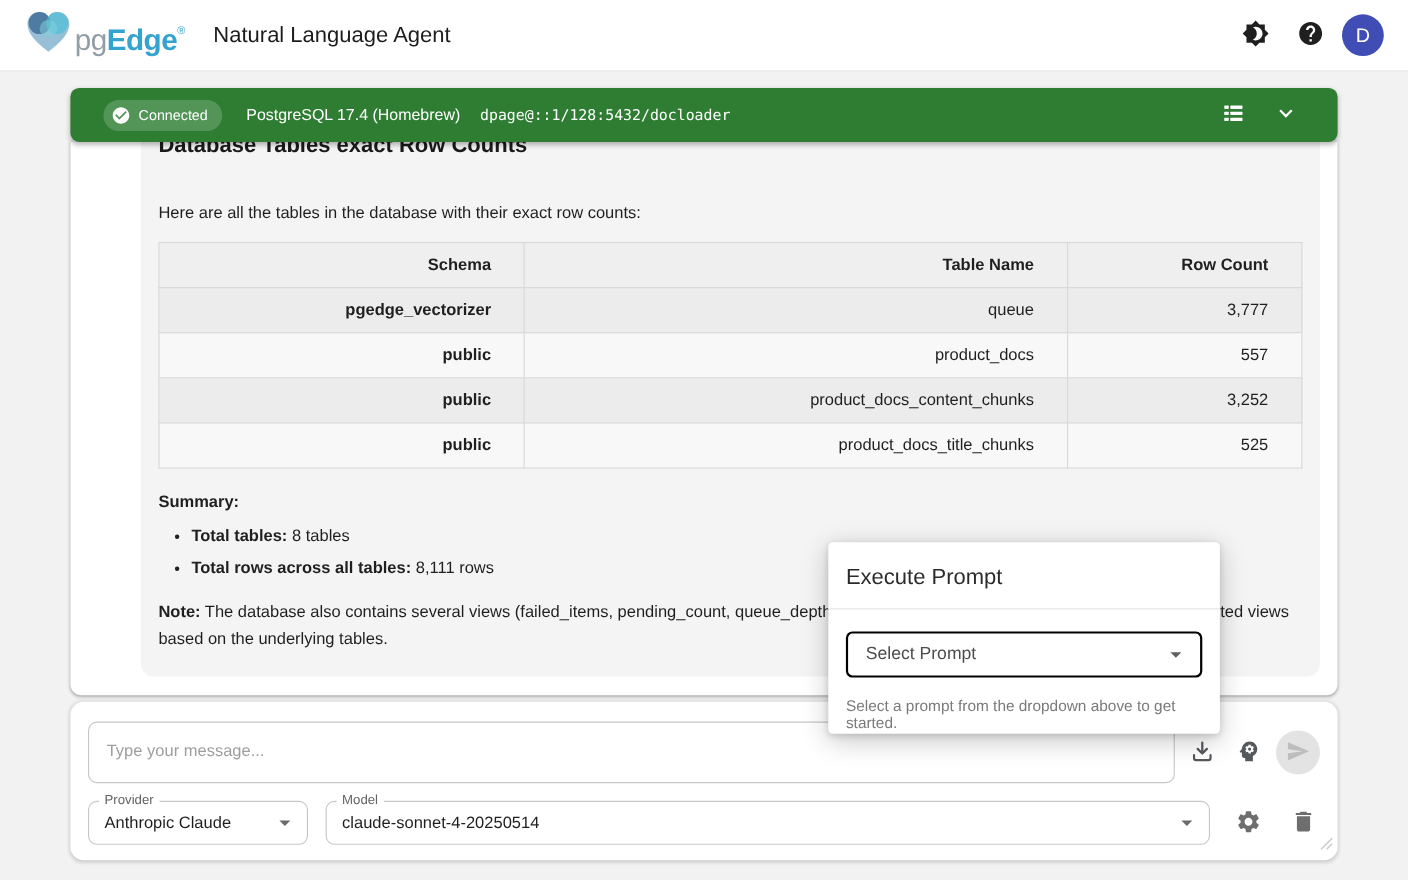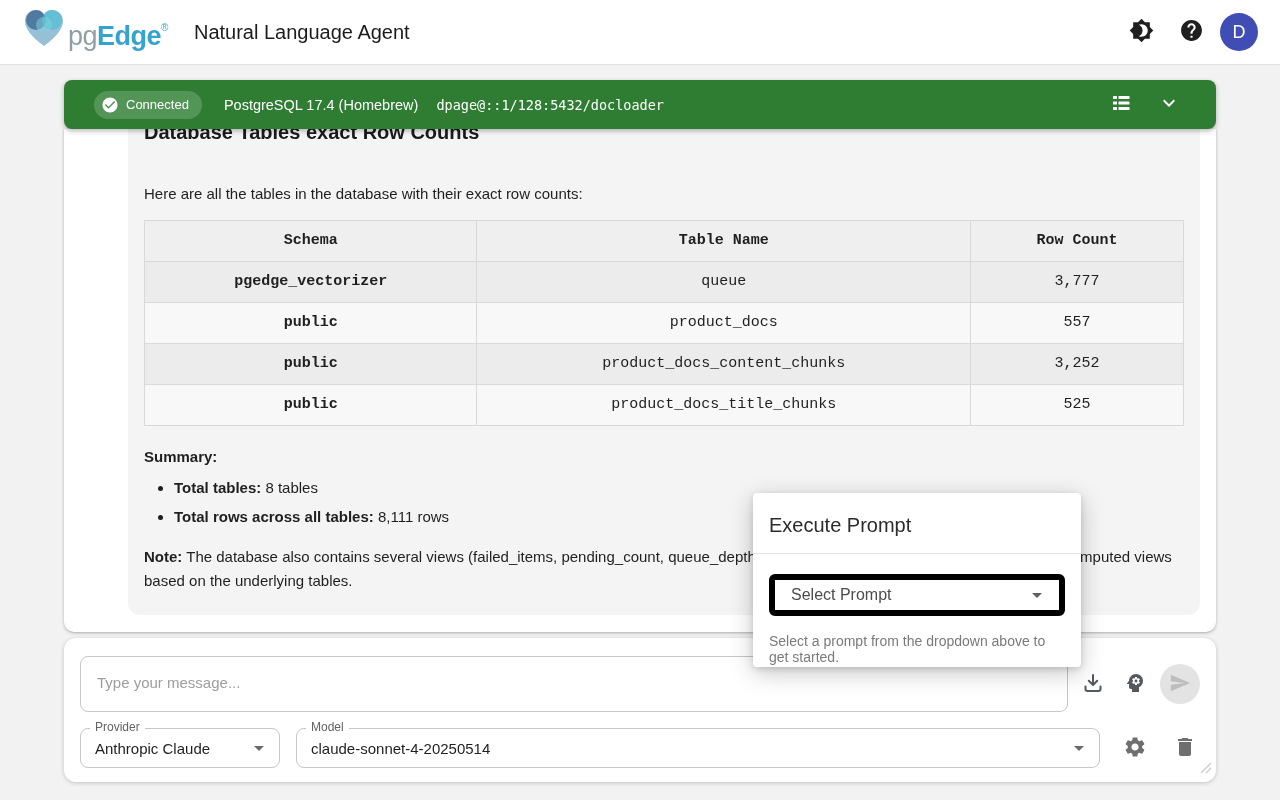--- a/index.html
+++ b/index.html
@@ -34,39 +34,39 @@
   .conn-actions .icon-btn { color:#fff; width:34px; height:34px; }
 
   
   .chat-card { position:absolute; left:64px; top:129px; width:1152px; height:503px; background:#fff;
                border-radius:0 0 10px 10px; box-shadow:0 1px 3px rgba(0,0,0,0.3); overflow:hidden; z-index:5; }
   .bubble { position:absolute; left:64px; top:-24px; width:1072px; background:#f4f4f4;
             border-radius:12px; padding:14px 16px 22px; color:#1f1f1f; }
   .msg-heading { font-size:20px; font-weight:700; line-height:26px; color:#1a1a1a; margin-bottom:38px; }
   .msg-intro { font-size:15px; line-height:21px; margin-bottom:16px; }
   table.results { border-collapse:collapse; width:100%; font-size:15px; margin-bottom:20px; }
-  table.results th, table.results td { border:1px solid #d8d8d8; padding:10px 14px; text-align:center; line-height:20px;font-family:Liberation Mono, monospace; }
+  table.results th, table.results td { border:1px solid #d8d8d8; padding:10px 30px; text-align:right; line-height:20px; }
   table.results th { background:#efefef; font-weight:700; }
   table.results td.schema { font-weight:700; }
   table.results col.c1 { width:32%; } table.results col.c2 { width:47.5%; } table.results col.c3 { width:20.5%; }
   table.results tbody tr:nth-child(odd)  td { background:#ececec; }
   table.results tbody tr:nth-child(even) td { background:#f8f8f8; }
   .summary-heading { font-size:15px; font-weight:700; line-height:21px; }
   ul.summary { margin:10px 0 0 0; padding-left:30px; font-size:15px; }
   ul.summary li { margin:8px 0; line-height:21px; }
   .b { font-weight:700;margin-top:25px; }
   .note { margin-top:18px; font-size:15px; line-height:24px; }
 
   
-  .exec-card { position:absolute; left:753px; top:493px; width:328px; height:174px; background:#fff;
+  .exec-card { position:absolute; left:753px; top:493px; width:356px; height:174px; background:#fff;
                border-radius:4px; box-shadow:0 6px 24px rgba(0,0,0,0.22), 0 2px 6px rgba(0,0,0,0.14);
                z-index:40; padding:20px 16px 0; }
   .exec-title { font-size:20px; color:#2b2b2b; line-height:24px; }
   .exec-divider { border:none; border-top:1px solid #e4e4e4; margin:16px -16px 0; }
-  .prompt-select { margin-top:20px; height:42px; border:6px solid #000000; border-radius:6px;
+  .prompt-select { margin-top:20px; height:42px; border:2px solid #000000; border-radius:6px;
                    display:flex; align-items:center; padding:0 10px 0 16px; font-size:16px; color:#4c4c4c; cursor:pointer; }
   .prompt-select .arrow { margin-left:auto; color:#5f5f5f; display:flex; }
   .exec-helper { margin-top:17px; font-size:14px; color:#7a7a7a; }
 
   
   .composer { position:absolute; left:64px; top:638px; width:1152px; height:144px; background:#fff;
               border-radius:12px; box-shadow:0 1px 4px rgba(0,0,0,0.2); z-index:10; }
   .msg-input { position:absolute; left:16px; top:18px; width:988px; height:56px; border:1px solid #c6c6c6;
                border-radius:8px; padding:17px 16px; font-family:inherit; font-size:15px; color:#222;
                resize:none; outline:none; background:#fff; }

